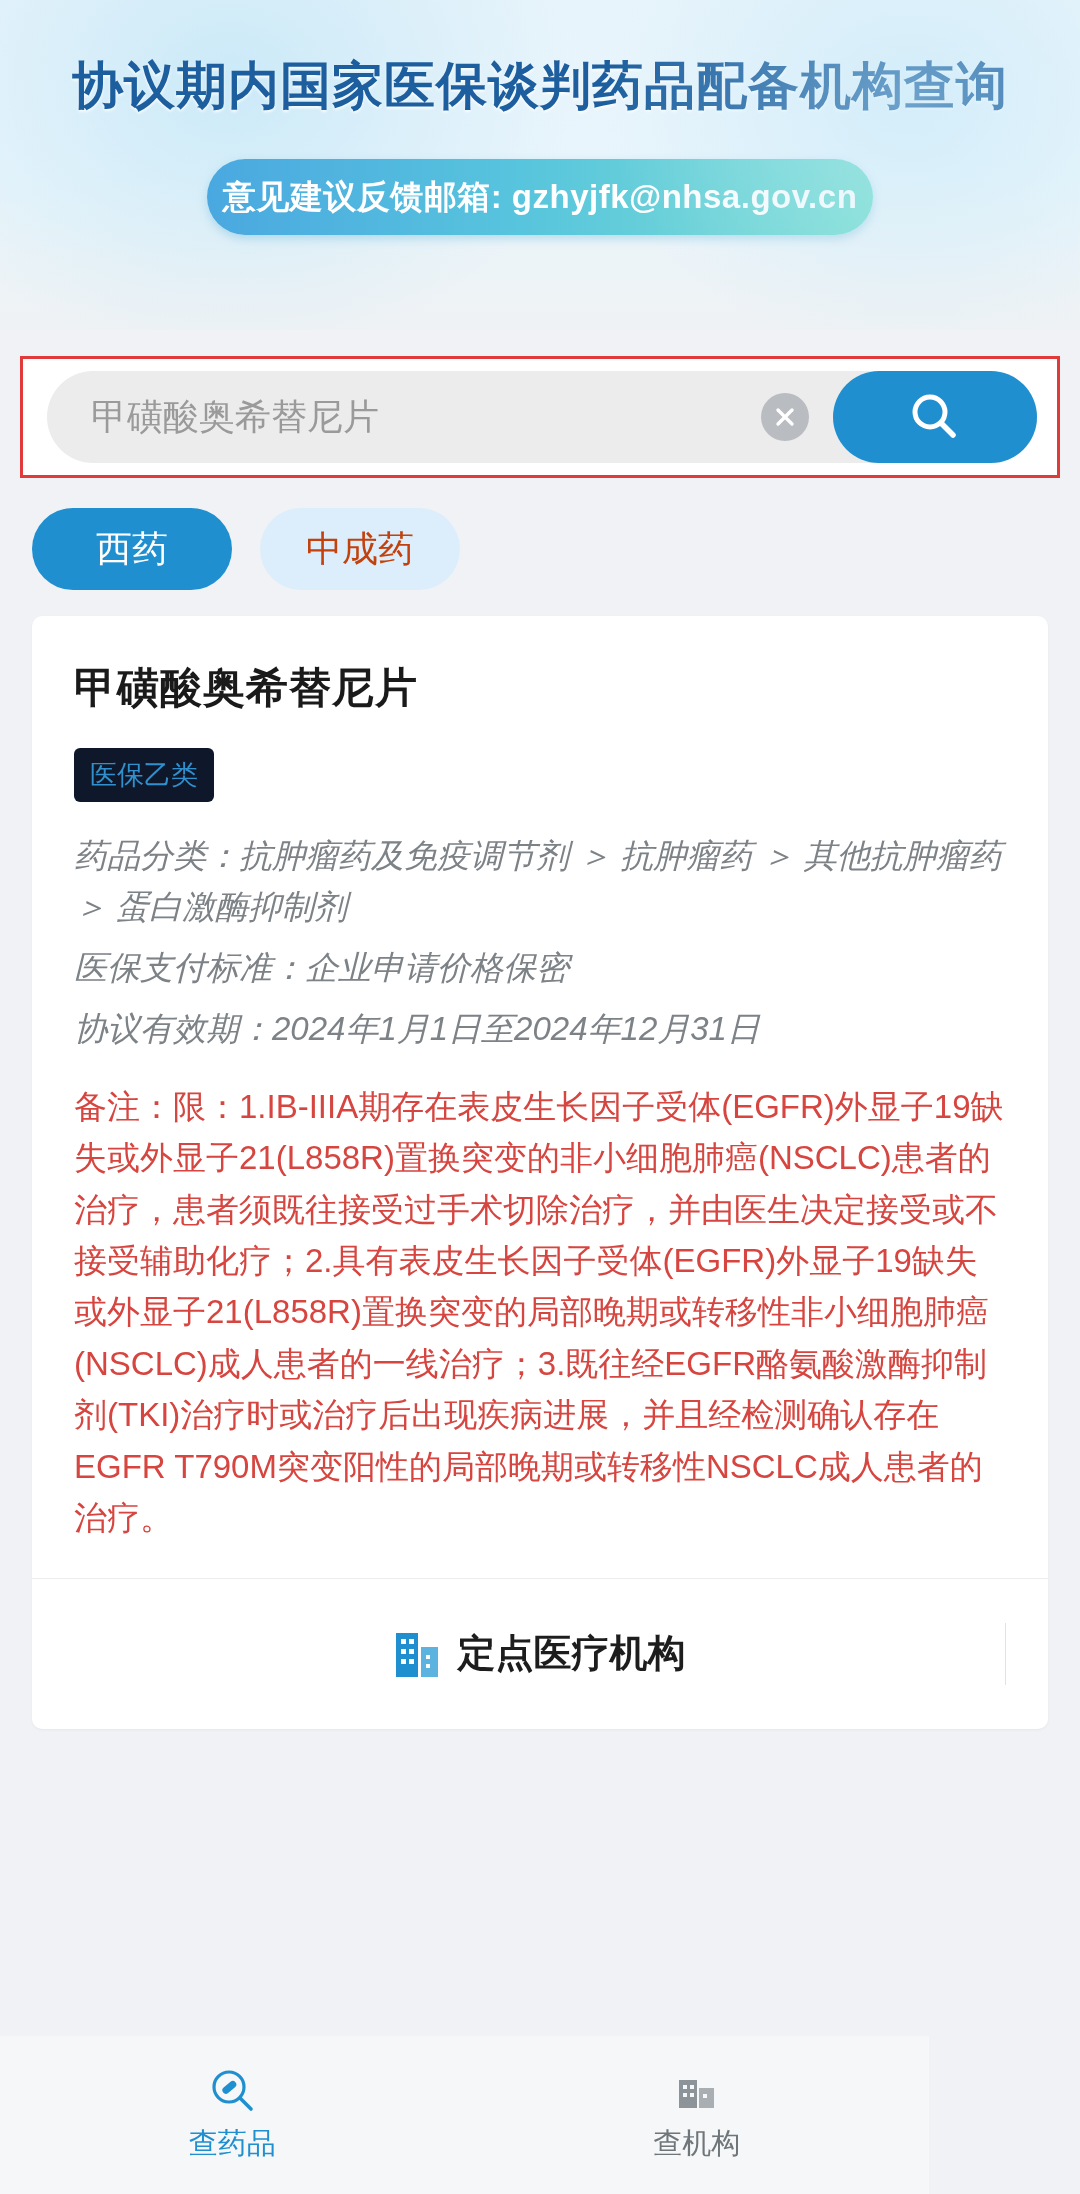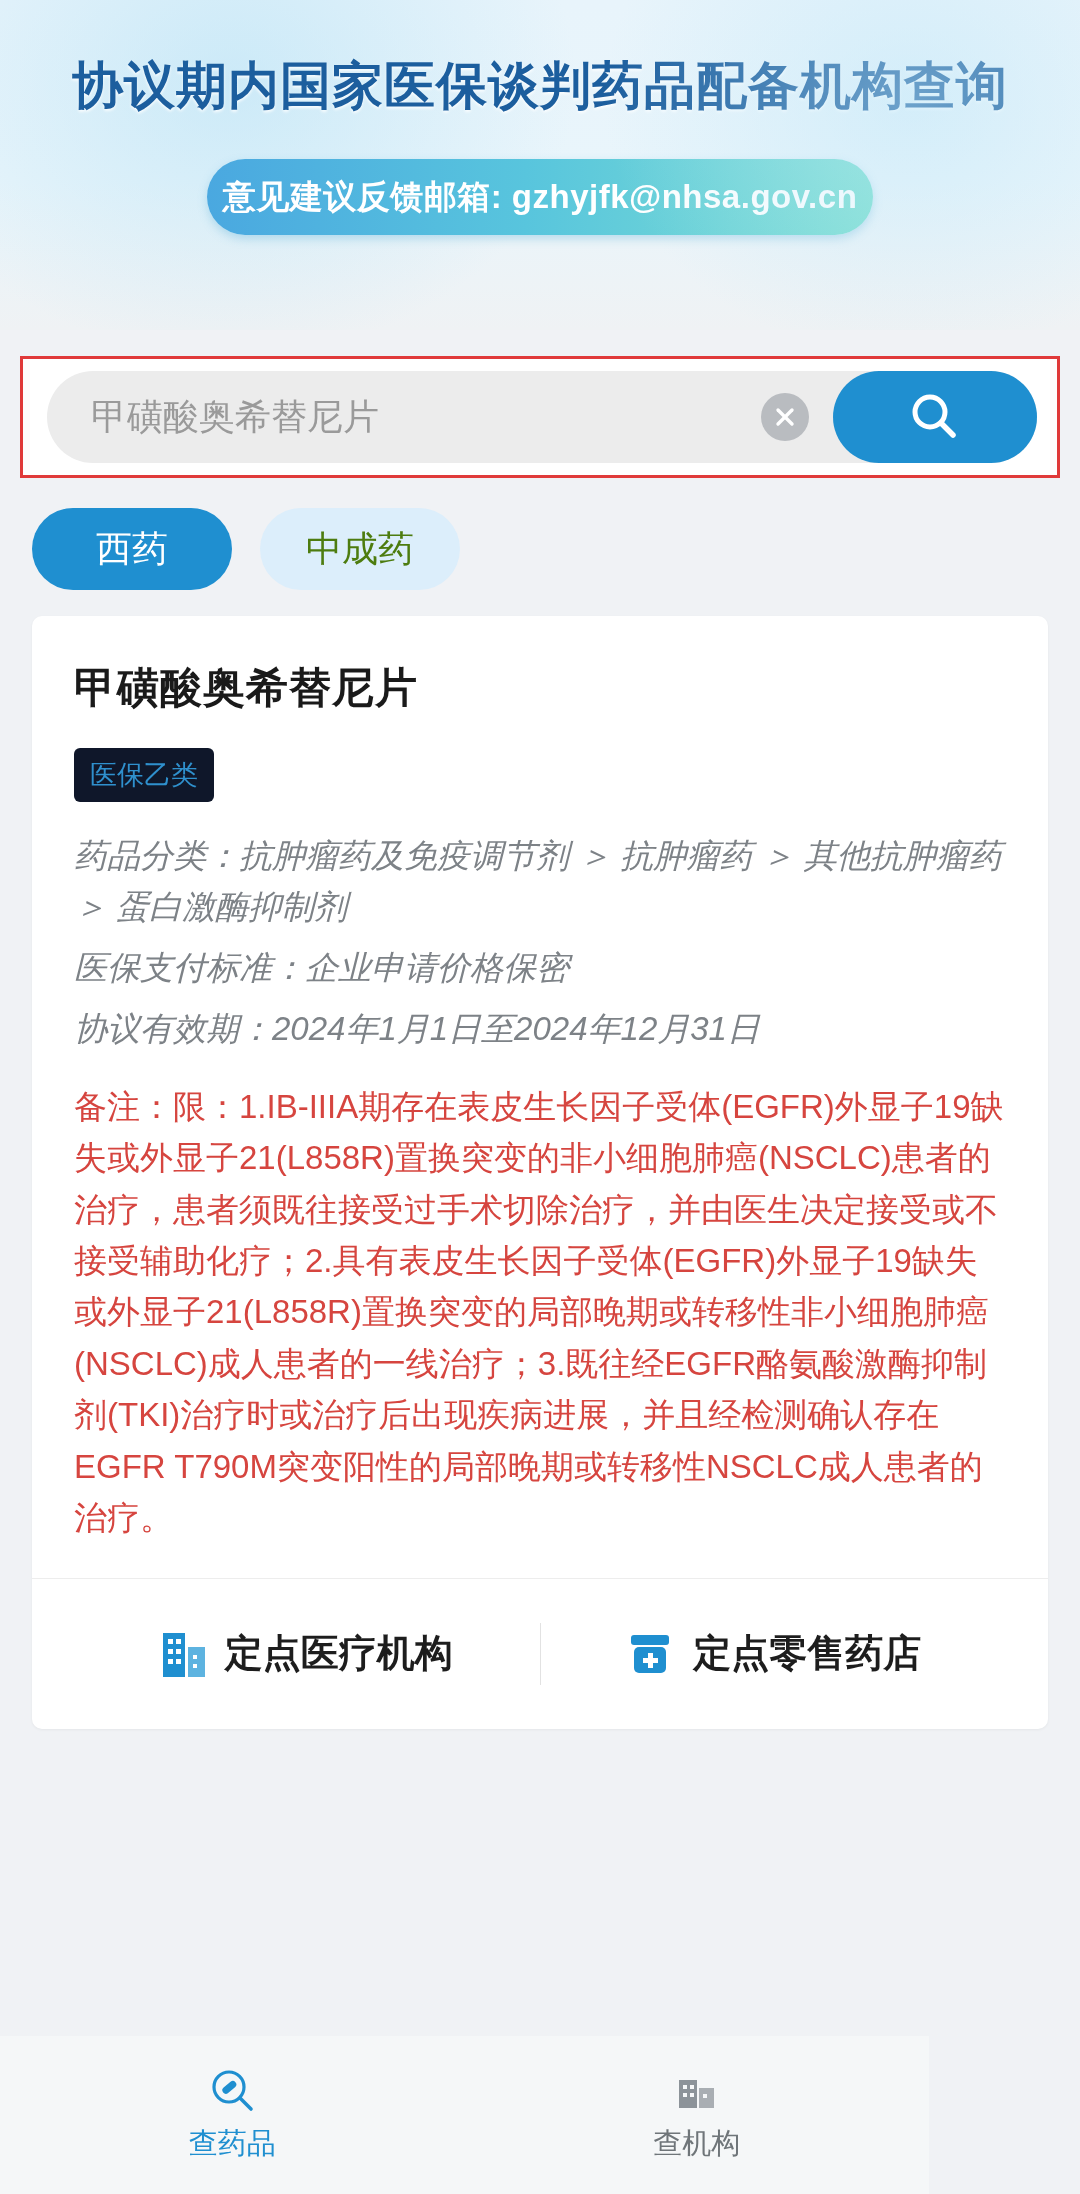--- a/index.html
+++ b/index.html
@@ -123,21 +123,21 @@
   .tab {
     width: 200px;
     height: 82px;
     border-radius: 41px;
     display: flex;
     align-items: center;
     justify-content: center;
     font-size: 36px;
   }
   .tab.active { background: #1f8fd0; color: #ffffff; }
-  .tab.inactive { background: #dceefb; color: #4d7c0f; }
+  .tab.inactive { background: #dceefb; color: #c2410c; }
 
   
   .card {
     margin: 26px 32px 0;
     width: 1016px;
     background: #ffffff;
     border-radius: 10px;
     padding: 44px 42px 0;
     box-shadow: 0 1px 3px rgba(0,0,0,0.05);
   }
@@ -280,29 +280,20 @@
         <rect x="7" y="20" width="5" height="5" fill="#ffffff"></rect>
         <rect x="15" y="20" width="5" height="5" fill="#ffffff"></rect>
         <rect x="7" y="30" width="5" height="5" fill="#ffffff"></rect>
         <rect x="15" y="30" width="5" height="5" fill="#ffffff"></rect>
         <rect x="32" y="26" width="4" height="4" fill="#ffffff"></rect>
         <rect x="32" y="35" width="4" height="4" fill="#ffffff"></rect>
       </svg>
       <span class="action-label">定点医疗机构</span>
     </div>
     <div class="action-sep"></div>
-    <div class="action">
-      <svg width="50" height="50" viewBox="0 0 50 50" aria-hidden="true">
-        <rect x="6" y="6" width="38" height="10" rx="3" fill="#1f8fd0"></rect>
-        <rect x="9" y="18" width="32" height="26" rx="5" fill="#1f8fd0"></rect>
-        <rect x="23" y="24" width="5" height="15" fill="#ffffff"></rect>
-        <rect x="18" y="29" width="15" height="5" fill="#ffffff"></rect>
-      </svg>
-      <span class="action-label">定点零售药店</span>
-    </div>
   </div>
 </div>
 
 <div class="bottom-nav">
   <div class="nav-item active">
     <svg width="48" height="48" viewBox="0 0 48 48" aria-hidden="true">
       <circle cx="21" cy="21" r="15" fill="none" stroke="#1f8fd0" stroke-width="3.2"></circle>
       <line x1="32" y1="32" x2="43" y2="43" stroke="#1f8fd0" stroke-width="3.6" stroke-linecap="round"></line>
       <rect x="13" y="18" width="16" height="7" rx="3.5" fill="#1f8fd0" transform="rotate(-40 21 21)"></rect>
     </svg>

